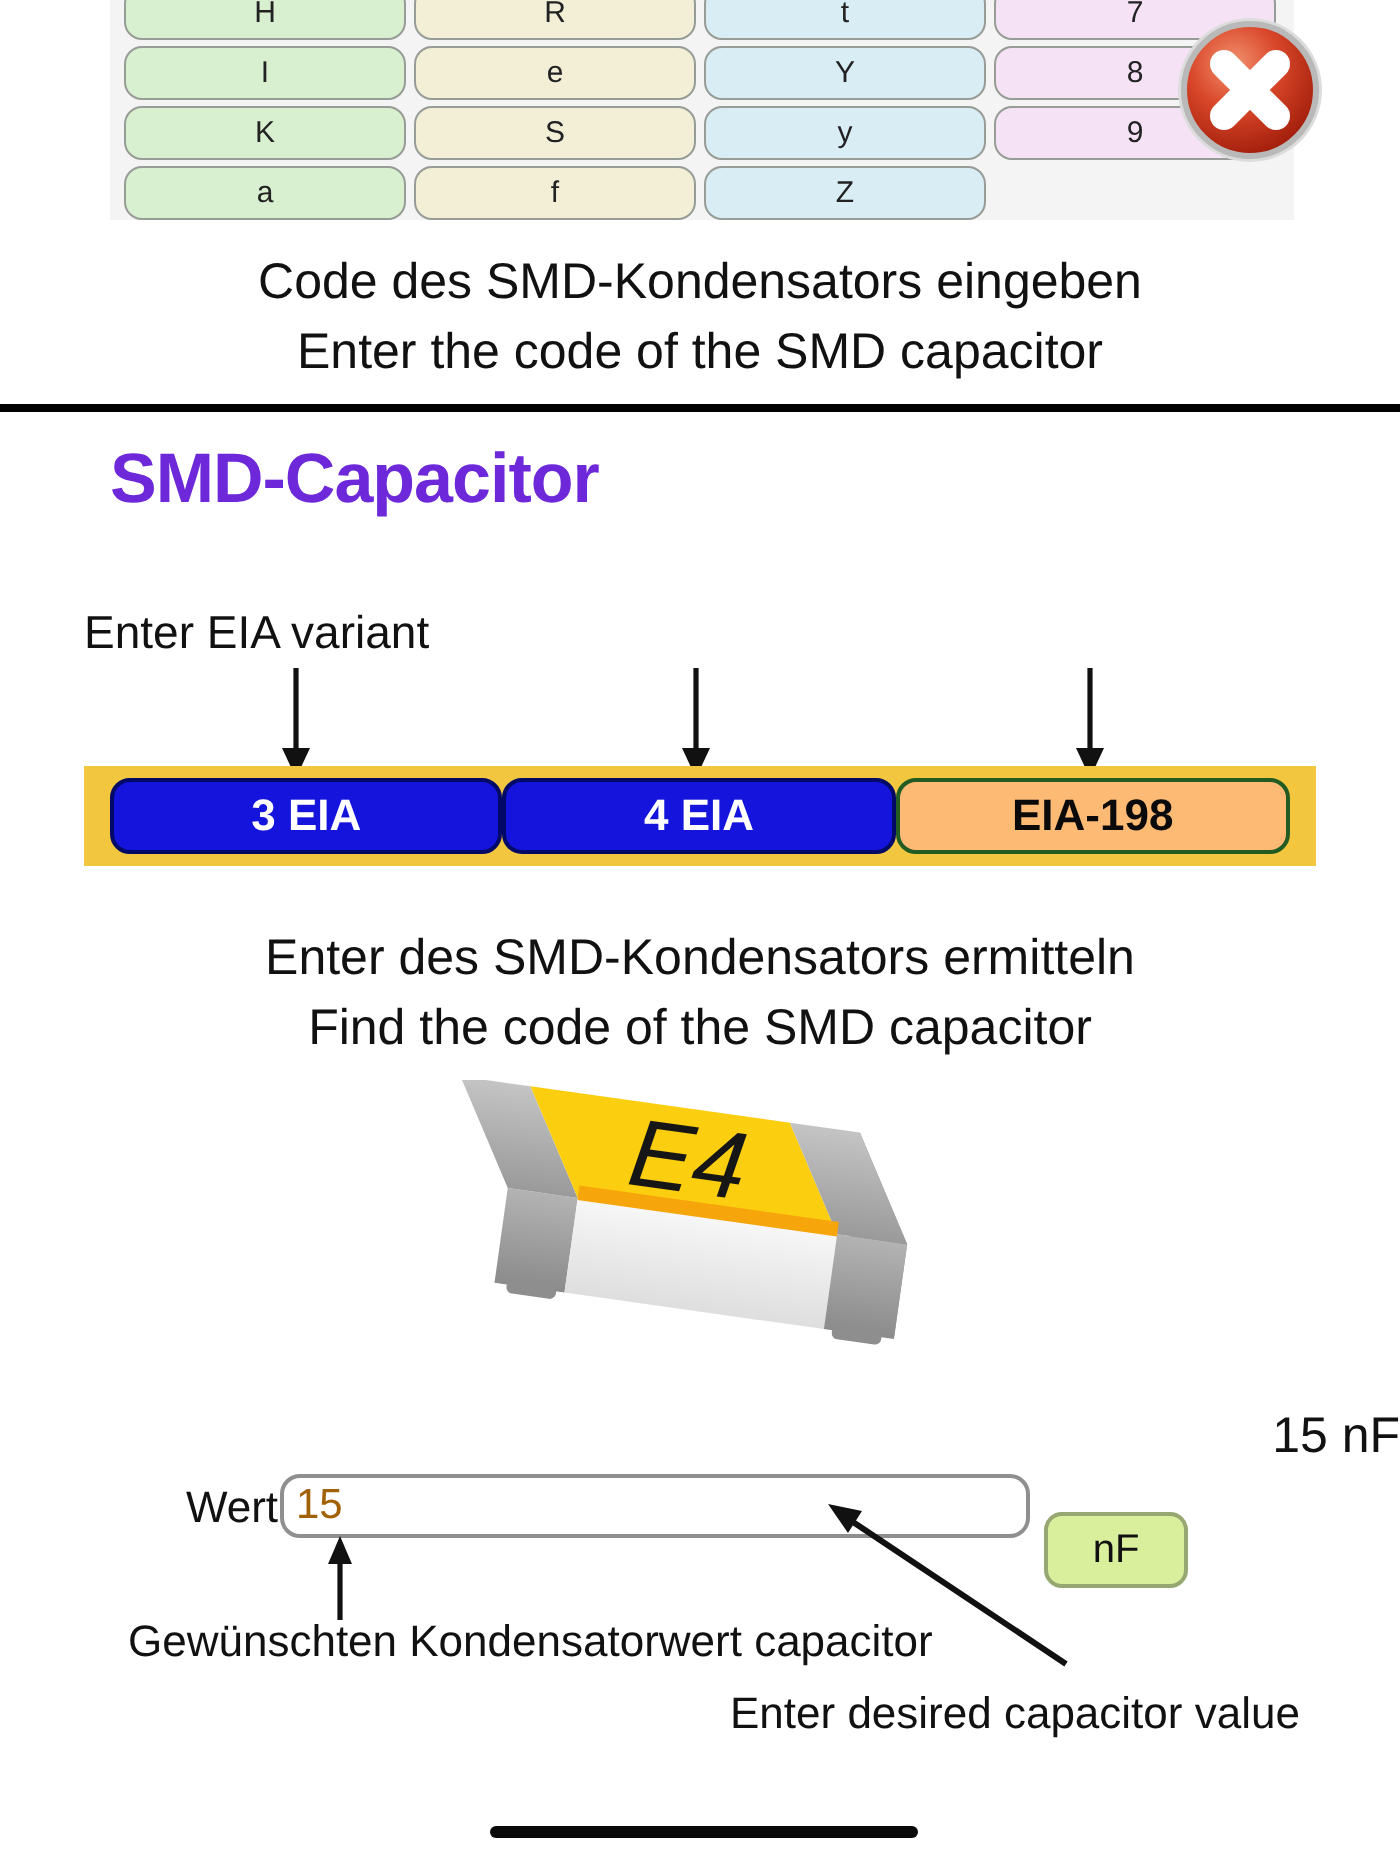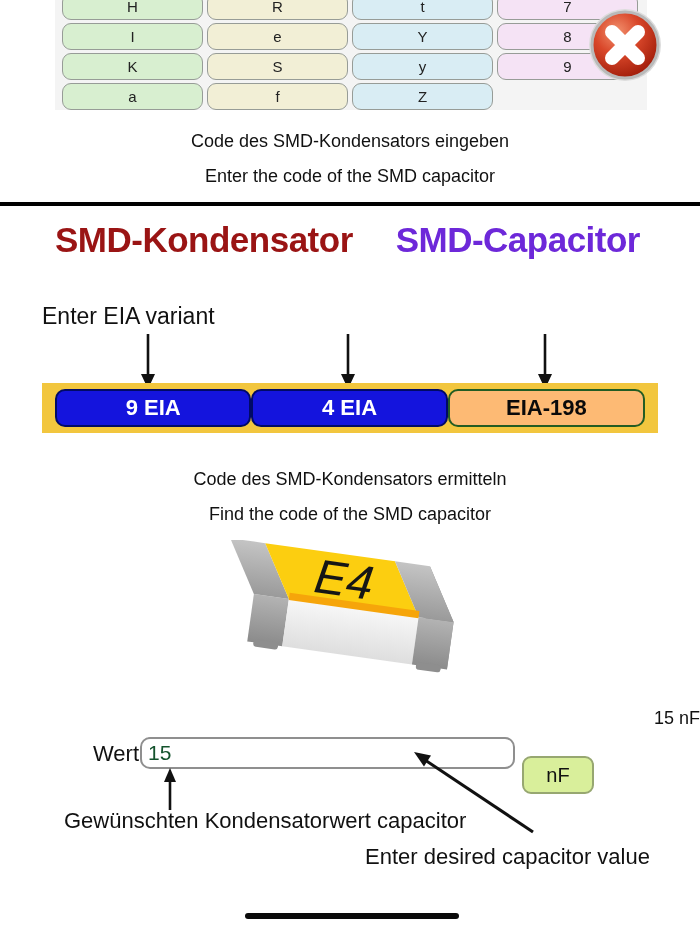--- a/index.html
+++ b/index.html
@@ -9,39 +9,39 @@
   }
   .abs{position:absolute;}
   
   .keyboard-panel{left:55px;top:0;width:592px;height:110px;background:#f4f4f4;overflow:hidden;}
   .keys-grid{position:absolute;left:7px;top:-7px;display:grid;
     grid-template-columns:repeat(4,141px);grid-auto-rows:27px;column-gap:4px;row-gap:3px;}
   .key{border:1px solid #979c97;border-radius:9px;font-size:15px;color:#222;
     display:flex;align-items:center;justify-content:center;font-family:"Liberation Sans",sans-serif;padding:0;}
   .close-btn{left:586px;top:6px;width:78px;height:78px;border:none;background:transparent;padding:0;cursor:pointer;}
   
-  .caption{left:0;width:700px;text-align:center;font-size:18px;line-height:30px;}
+  .caption{left:0;width:700px;text-align:center;font-size:25px;line-height:30px;}
   .divider{left:0;top:202px;width:700px;height:4px;background:#000;}
   
   .title-row{left:0;top:220px;width:700px;display:flex;justify-content:space-between;
     padding:0 60px 0 55px;box-sizing:border-box;font-size:35px;font-weight:bold;letter-spacing:-0.5px;}
   .step-row{left:0;top:303px;width:700px;display:flex;justify-content:space-between;
     padding:0 70px 0 42px;box-sizing:border-box;font-size:23px;}
   
   .eia-bar{left:42px;top:383px;width:616px;height:50px;display:flex;align-items:center;
     justify-content:space-between;padding:0 13px;box-sizing:border-box;}
   .eia-btn{height:34px;border-radius:10px;font-size:22px;font-weight:bold;
     display:flex;align-items:center;justify-content:center;cursor:pointer;
     font-family:"Liberation Sans",sans-serif;}
   .eia-blue{width:195px;border:2px solid #000a66;color:#ffffff;}
   .eia-green{width:196px;border:2px solid #235c23;color:#0a0a0a;}
   
   .wert-label{left:93px;top:741px;font-size:22px;}
   .value-input{left:140px;top:737px;width:375px;height:32px;border:2px solid #8f8f8f;border-radius:10px;
-    font-size:21px;padding:0 6px;box-sizing:border-box;font-family:"Liberation Sans",sans-serif;color:#14532d;}
+    font-size:21px;padding:0 6px;box-sizing:border-box;font-family:"Liberation Sans",sans-serif;color:#a16207;}
   .unit-btn{left:522px;top:736px;width:68px;height:34px;border:2px solid #97a771;border-radius:9px;
     font-size:20px;display:flex;align-items:center;justify-content:center;cursor:pointer;color:#111;margin-top:20px;}
   .annot-de{left:64px;top:808px;font-size:22px;}
   .annot-en{left:365px;top:844px;font-size:22px;}
   .home-bar{left:245px;top:913px;width:214px;height:6px;background:#0a0a0a;border-radius:3px;}
   svg{display:block;}
 </style>
 </head>
 <body>
 
@@ -79,21 +79,20 @@
     <path d="M26 26 L52 52 M52 26 L26 52" stroke="#ffffff" stroke-width="14" stroke-linecap="round"></path>
   </svg>
 </button>
 
 <div class="abs caption" style="top:126px;">Code des SMD-Kondensators eingeben</div>
 <div class="abs caption" style="top:161px;">Enter the code of the SMD capacitor</div>
 
 <div class="abs divider"></div>
 
 <div class="abs title-row">
-  <span style="color: rgb(154, 20, 20);">SMD-Kondensator</span>
   <span style="color: #6d28d9;">SMD-Capacitor</span>
 </div>
 
 <div class="abs step-row">
   <span>Enter EIA variant</span>
 </div>
 
 <svg class="abs" style="left:138px;top:334px;" width="20" height="56" viewBox="0 0 20 56">
   <line x1="10" y1="0" x2="10" y2="42" stroke="#111" stroke-width="2.6"></line>
   <polygon points="3,40 17,40 10,55" fill="#111"></polygon>
@@ -101,26 +100,26 @@
 <svg class="abs" style="left:338px;top:334px;" width="20" height="56" viewBox="0 0 20 56">
   <line x1="10" y1="0" x2="10" y2="42" stroke="#111" stroke-width="2.6"></line>
   <polygon points="3,40 17,40 10,55" fill="#111"></polygon>
 </svg>
 <svg class="abs" style="left:535px;top:334px;" width="20" height="56" viewBox="0 0 20 56">
   <line x1="10" y1="0" x2="10" y2="42" stroke="#111" stroke-width="2.6"></line>
   <polygon points="3,40 17,40 10,55" fill="#111"></polygon>
 </svg>
 
 <div class="abs eia-bar" style="background: rgb(242, 198, 62);">
-    <div class="eia-btn eia-blue" style="background: rgb(20, 20, 221);">9 EIA</div>
+    <div class="eia-btn eia-blue" style="background: rgb(20, 20, 221);">3 EIA</div>
     <div class="eia-btn eia-blue" style="background: rgb(20, 20, 221);">4 EIA</div>
     <div class="eia-btn eia-green" style="background: #fdba74;">EIA-198</div>
   </div>
 
-<div class="abs caption" style="top:464px;">Code des SMD-Kondensators ermitteln</div>
+<div class="abs caption" style="top:464px;">Enter des SMD-Kondensators ermitteln</div>
 <div class="abs caption" style="top:499px;">Find the code of the SMD capacitor</div>
 
 <svg class="abs" style="left:172px;top:540px;" width="312" height="158" viewBox="0 0 300 152">
   <defs>
     <linearGradient id="capfront" x1="0" y1="0" x2="0" y2="1">
       <stop offset="0%" stop-color="#f7f7f7"></stop>
         <stop offset="100%" stop-color="#dedede"></stop>
     </linearGradient>
     <linearGradient id="capgray" x1="0" y1="0" x2="0" y2="1">
       <stop offset="0%" stop-color="#b3b3b3"></stop>

